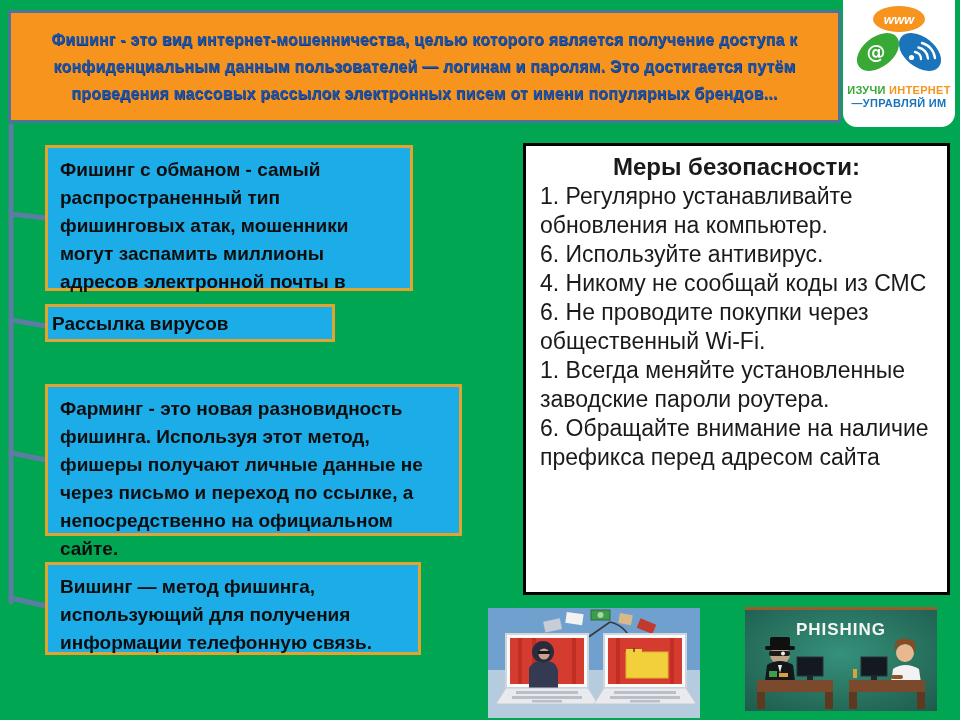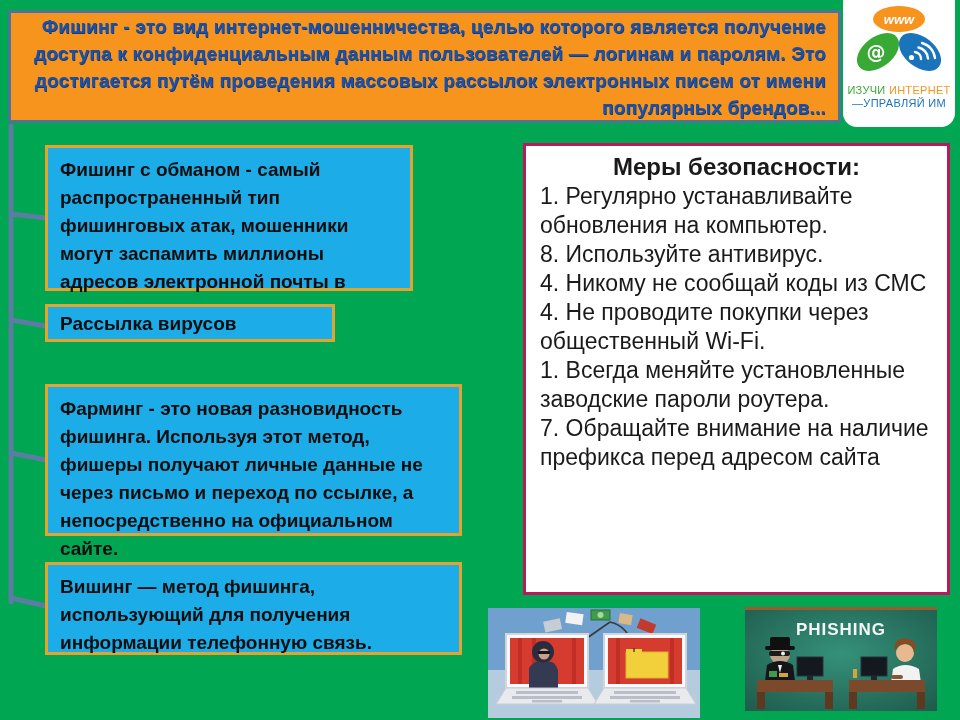--- a/index.html
+++ b/index.html
@@ -10,50 +10,49 @@
   }
   
   .banner{
     position:absolute;left:8px;top:10px;width:827px;height:107px;
     background:#F7941E;border:3px solid #4E7398;
     display:flex;align-items:center;justify-content:center;
     text-align:center;box-sizing:content-box;
   }
   .banner p{
     margin:0;padding:0 12px;
-    font-size:19px;font-weight:bold;line-height:27px;
+    font-size:16px;font-weight:bold;line-height:27px;
     color:#1C51A8;text-shadow:0.6px 0.8px 0 #123a7a;
     letter-spacing:0.2px;
-    text-align:right;
   }
   
   .logo-panel{
     position:absolute;left:843px;top:0;width:112px;height:127px;
     background:#ffffff;border-radius:0 0 14px 14px;
     display:flex;flex-direction:column;align-items:center;
   }
   .logo-mark{margin-top:4px;}
-  .logo-text{text-align:center;font-weight:normal;font-size:11px;line-height:13px;letter-spacing:0.3px;}
+  .logo-text{text-align:center;font-weight:bold;font-size:11px;line-height:13px;letter-spacing:0.3px;}
   .lg-green{color:#39A935;} .lg-orange{color:#F7941E;} .lg-blue{color:#1A74BC;}
   
   .type-box{
     position:absolute;background:#1CACE8;border:3px solid #E1A42E;
     color:#0d0d0d;font-weight:bold;font-size:19px;line-height:28px;
     box-sizing:border-box;padding:8px 12px;
   }
   .box1{left:45px;top:145px;width:368px;height:146px;}
-  .box2{left:45px;top:304px;width:290px;height:38px;padding:3px 12px;}
+  .box2{left:45px;top:304px;width:290px;height:38px;padding:3px 4px;}
   .box3{left:45px;top:384px;width:417px;height:152px;}
-  .box4{left:45px;top:562px;width:417px;height:93px;}
+  .box4{left:45px;top:562px;width:376px;height:93px;}
   
   .connectors{position:absolute;left:0;top:0;pointer-events:none;}
   
   .security-panel{
     position:absolute;left:523px;top:143px;width:427px;height:452px;
-    background:#ffffff;border:3px solid #be185d;box-sizing:border-box;
+    background:#ffffff;border:3px solid #000000;box-sizing:border-box;
     padding:5px 14px;color:#1a1a1a;
   }
   .sec-title{font-size:24px;font-weight:bold;text-align:center;line-height:31px;}
   .sec-item{font-size:23px;line-height:29px;}
   
   .illus{position:absolute;display:block;}
   .illus-laptops{left:488px;top:608px;}
   .illus-phish{left:745px;top:607px;}
 </style>
 </head>
@@ -103,25 +102,25 @@
   </div>
 
   <div class="type-box box1">Фишинг с обманом - самый распространенный тип фишинговых атак, мошенники могут заспамить миллионы адресов электронной почты в течение нескольких часов.</div>
   <div class="type-box box2">Рассылка вирусов</div>
   <div class="type-box box3">Фарминг - это новая разновидность фишинга. Используя этот метод, фишеры получают личные данные не через письмо и переход по ссылке, а непосредственно на официальном сайте.</div>
   <div class="type-box box4">Вишинг — метод фишинга, использующий для получения информации телефонную связь.</div>
 
   <div class="security-panel">
     <div class="sec-title">Меры безопасности:</div>
     <div class="sec-item">1. Регулярно устанавливайте обновления на компьютер.</div>
-    <div class="sec-item">8. Используйте антивирус.</div>
+    <div class="sec-item">6. Используйте антивирус.</div>
     <div class="sec-item">4. Никому не сообщай коды из СМС</div>
-    <div class="sec-item">4. Не проводите покупки через общественный Wi-Fi.</div>
+    <div class="sec-item">6. Не проводите покупки через общественный Wi-Fi.</div>
     <div class="sec-item">1. Всегда меняйте установленные заводские пароли роутера.</div>
-    <div class="sec-item">7. Обращайте внимание на наличие префикса перед адресом сайта</div>
+    <div class="sec-item">6. Обращайте внимание на наличие префикса перед адресом сайта</div>
   </div>
 
   <svg class="illus illus-laptops" width="212" height="110" viewBox="0 0 212 110">
     <rect x="0" y="0" width="212" height="62" fill="#6FA0CE"></rect>
     <rect x="0" y="62" width="212" height="48" fill="#B5CCDF"></rect>
 
     <g>
       <rect x="56" y="12" width="17" height="11" fill="#C7CDD6" transform="rotate(-12 64 17)"></rect>
       <rect x="78" y="5" width="17" height="11" fill="#F2F2F2" transform="rotate(8 86 10)"></rect>
       <rect x="103" y="2" width="19" height="10" fill="#3E9C4C" stroke="#2C7038" stroke-width="1"></rect>

